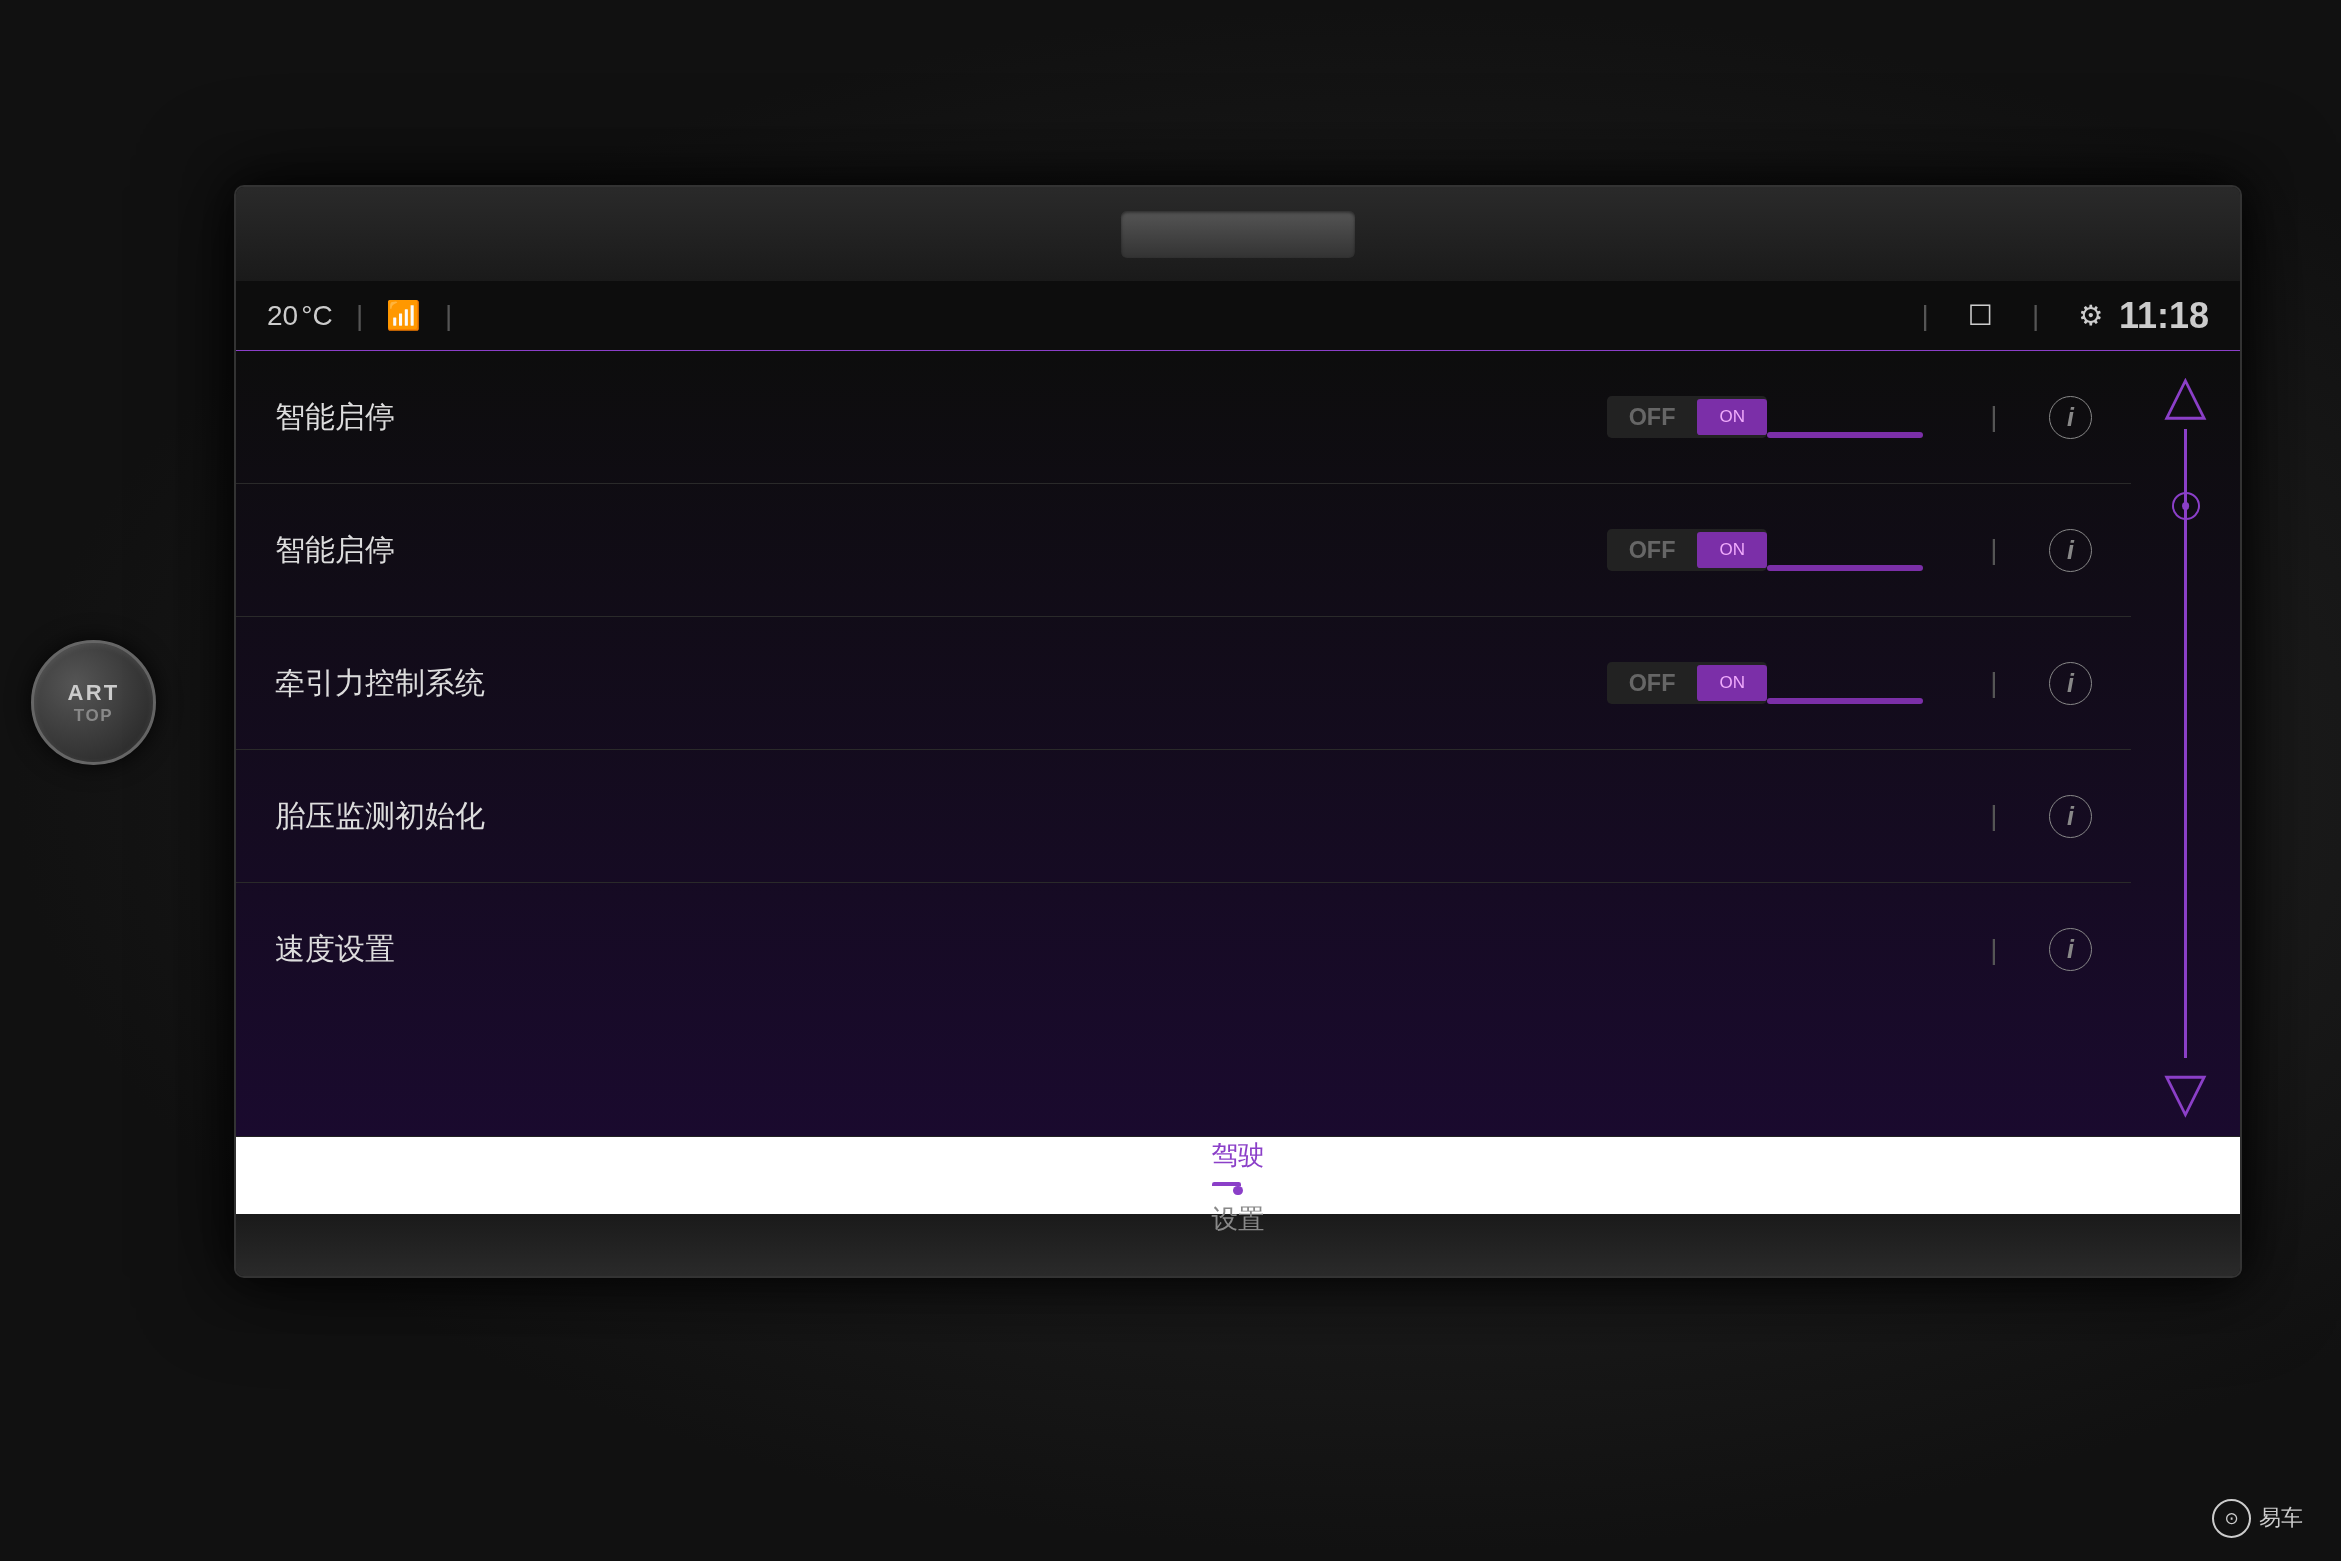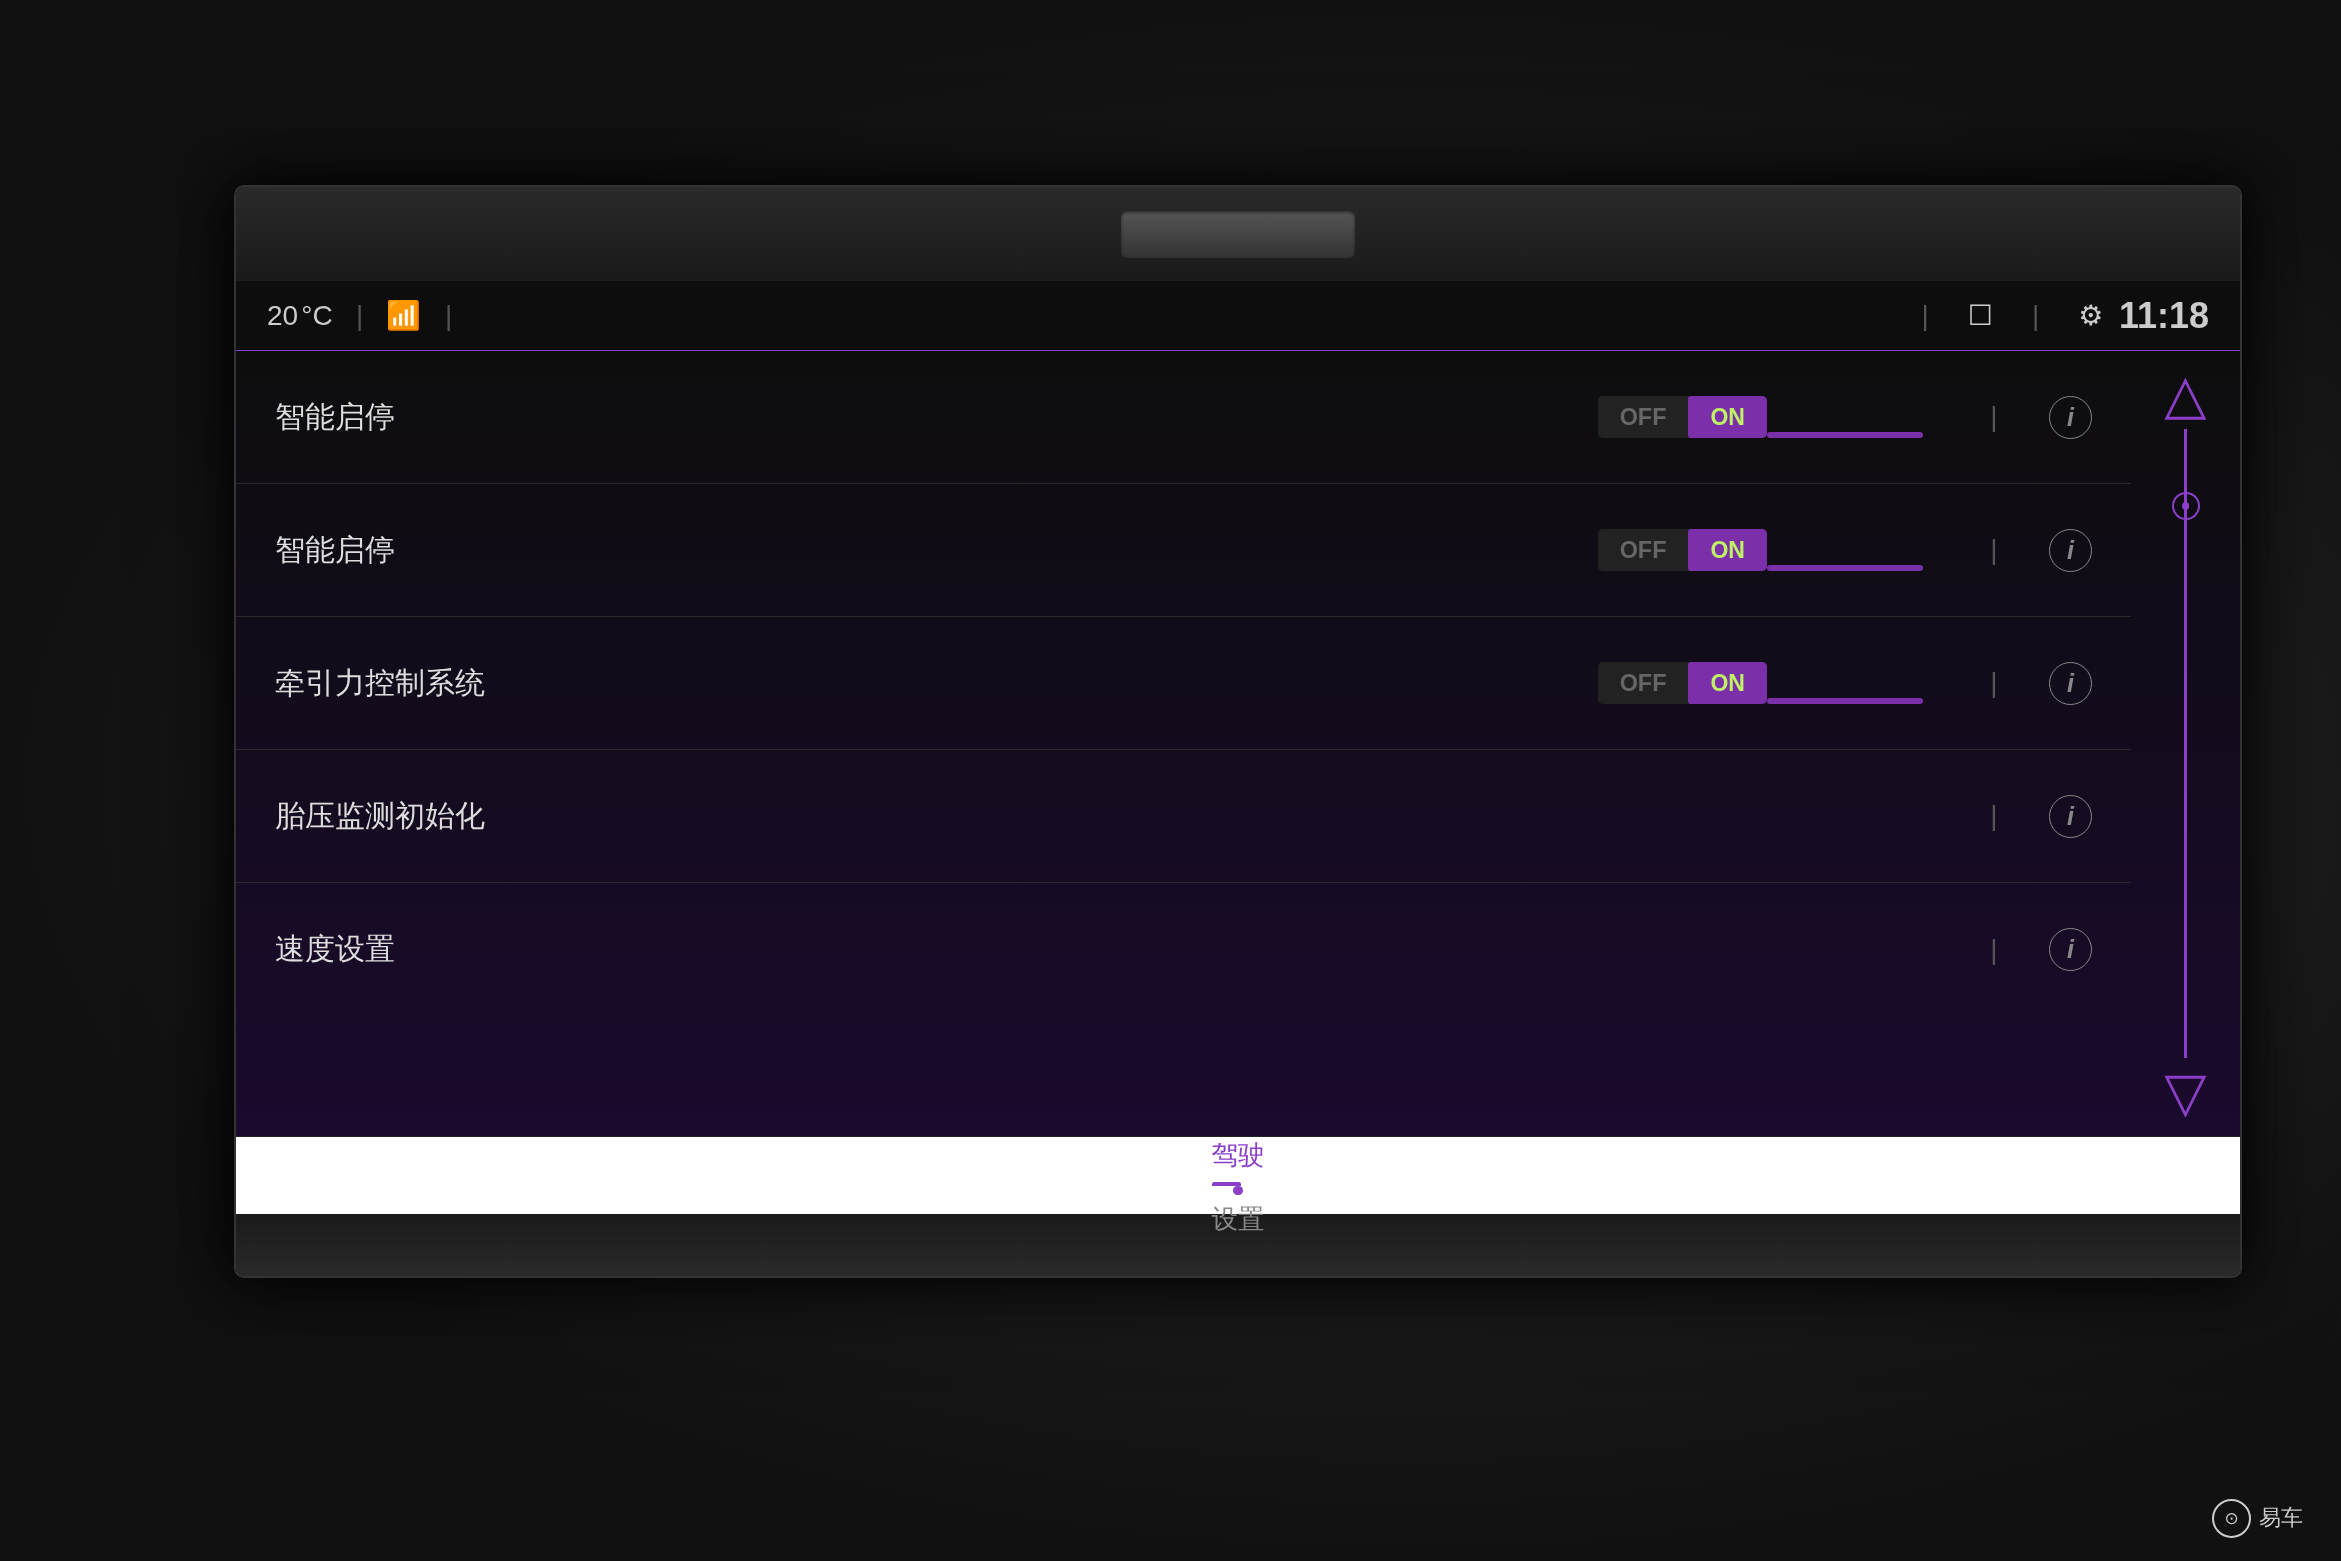--- a/index.html
+++ b/index.html
@@ -237,23 +237,23 @@
     .toggle-off {
       padding: 7.8px 22px;
       color: #666;
       font-size: 23.4px;
       font-weight: bold;
     }
 
     .toggle-on {
       padding: 7.8px 22px;
       background: #7b2fa8;
-      color: #bef264;
-      font-size: 23px;
-      font-weight: bold;
+      color: #f0abfc;
+      font-size: 17px;
+      font-weight: normal;
       border-radius: 3.1px;
     }
 
     .toggle-bar {
       width: 156px;
       height: 6.2px;
       background: #7b2fa8;
       border-radius: 3.1px;
       margin-top: 4.7px;
     }
@@ -414,20 +414,26 @@
       font-size: 17px;
       color: #ccc;
     }
   </style>
 </head>
 <body>
 
 <div class="car-surround">
   <div class="dashboard-panel"></div>
 
+  <div class="start-button-area">
+    <div class="start-button">
+      <span class="btn-label-top">ART</span>
+      <span class="btn-label-bottom">TOP</span>
+    </div>
+  </div>
 
   <div class="screen-wrapper">
 
     <div class="screen-bezel-top">
       <div class="vent-strip"></div>
     </div>
 
     <div class="screen">
 
       <div class="status-bar">

